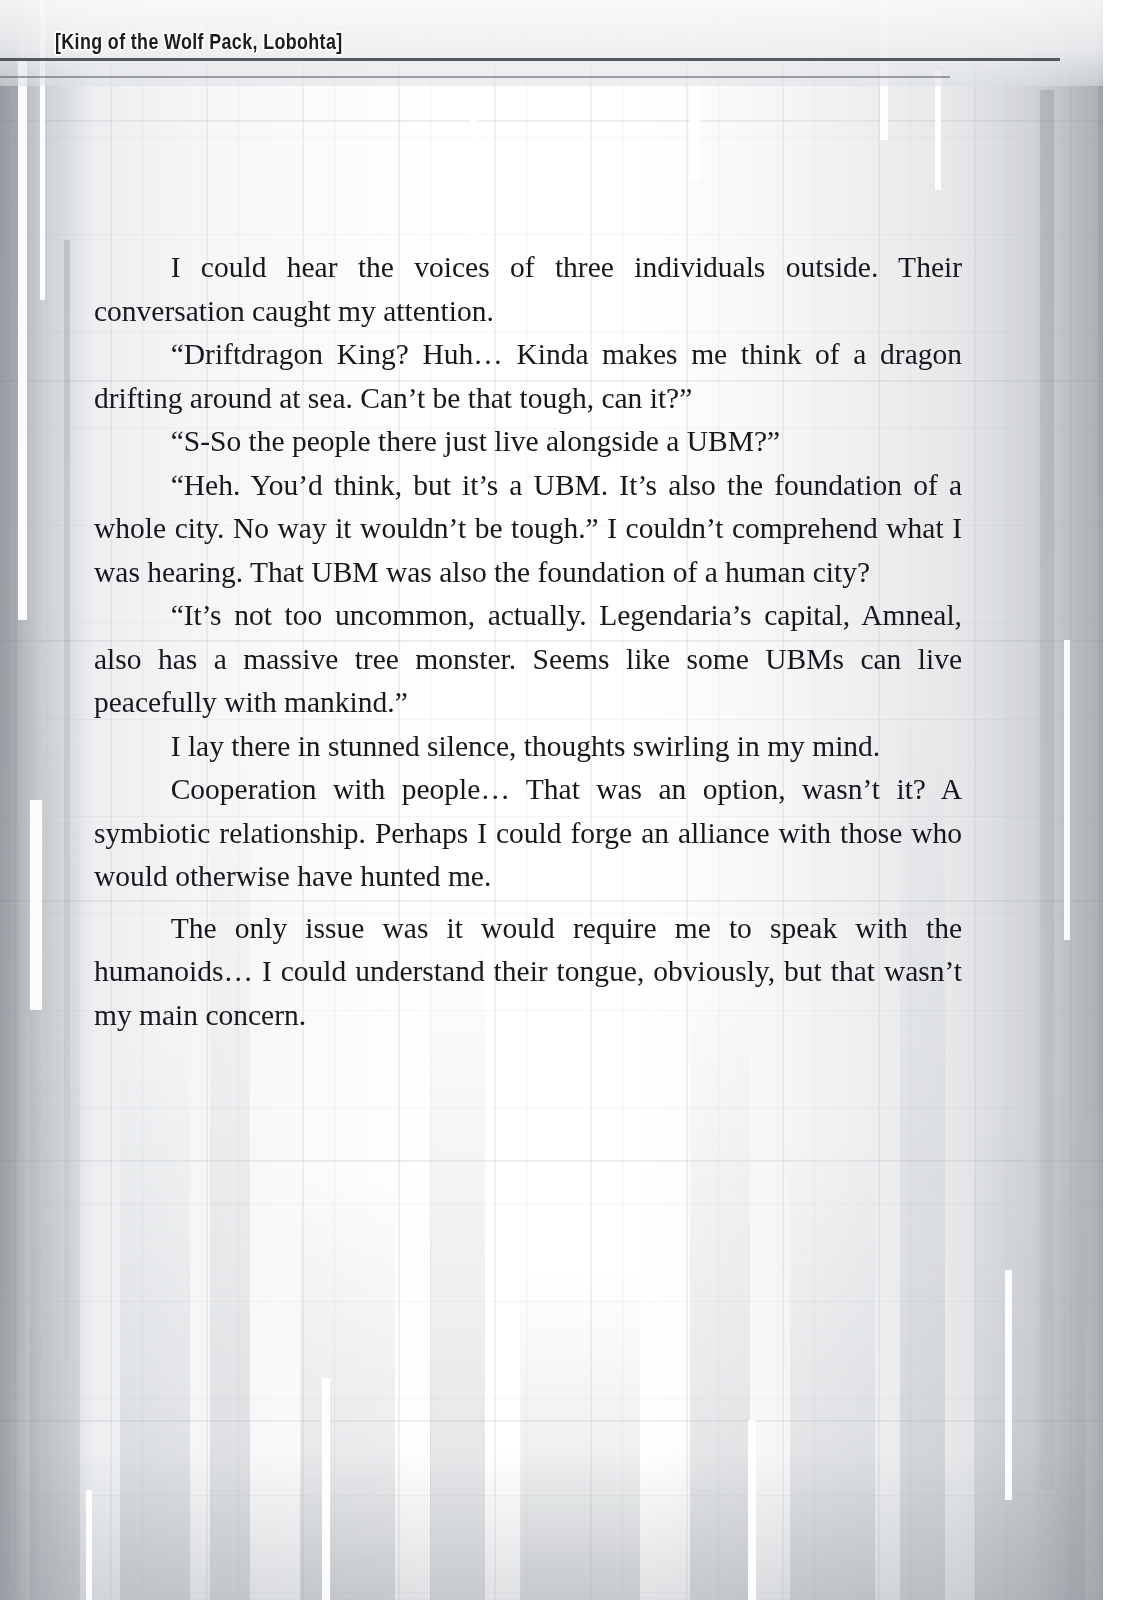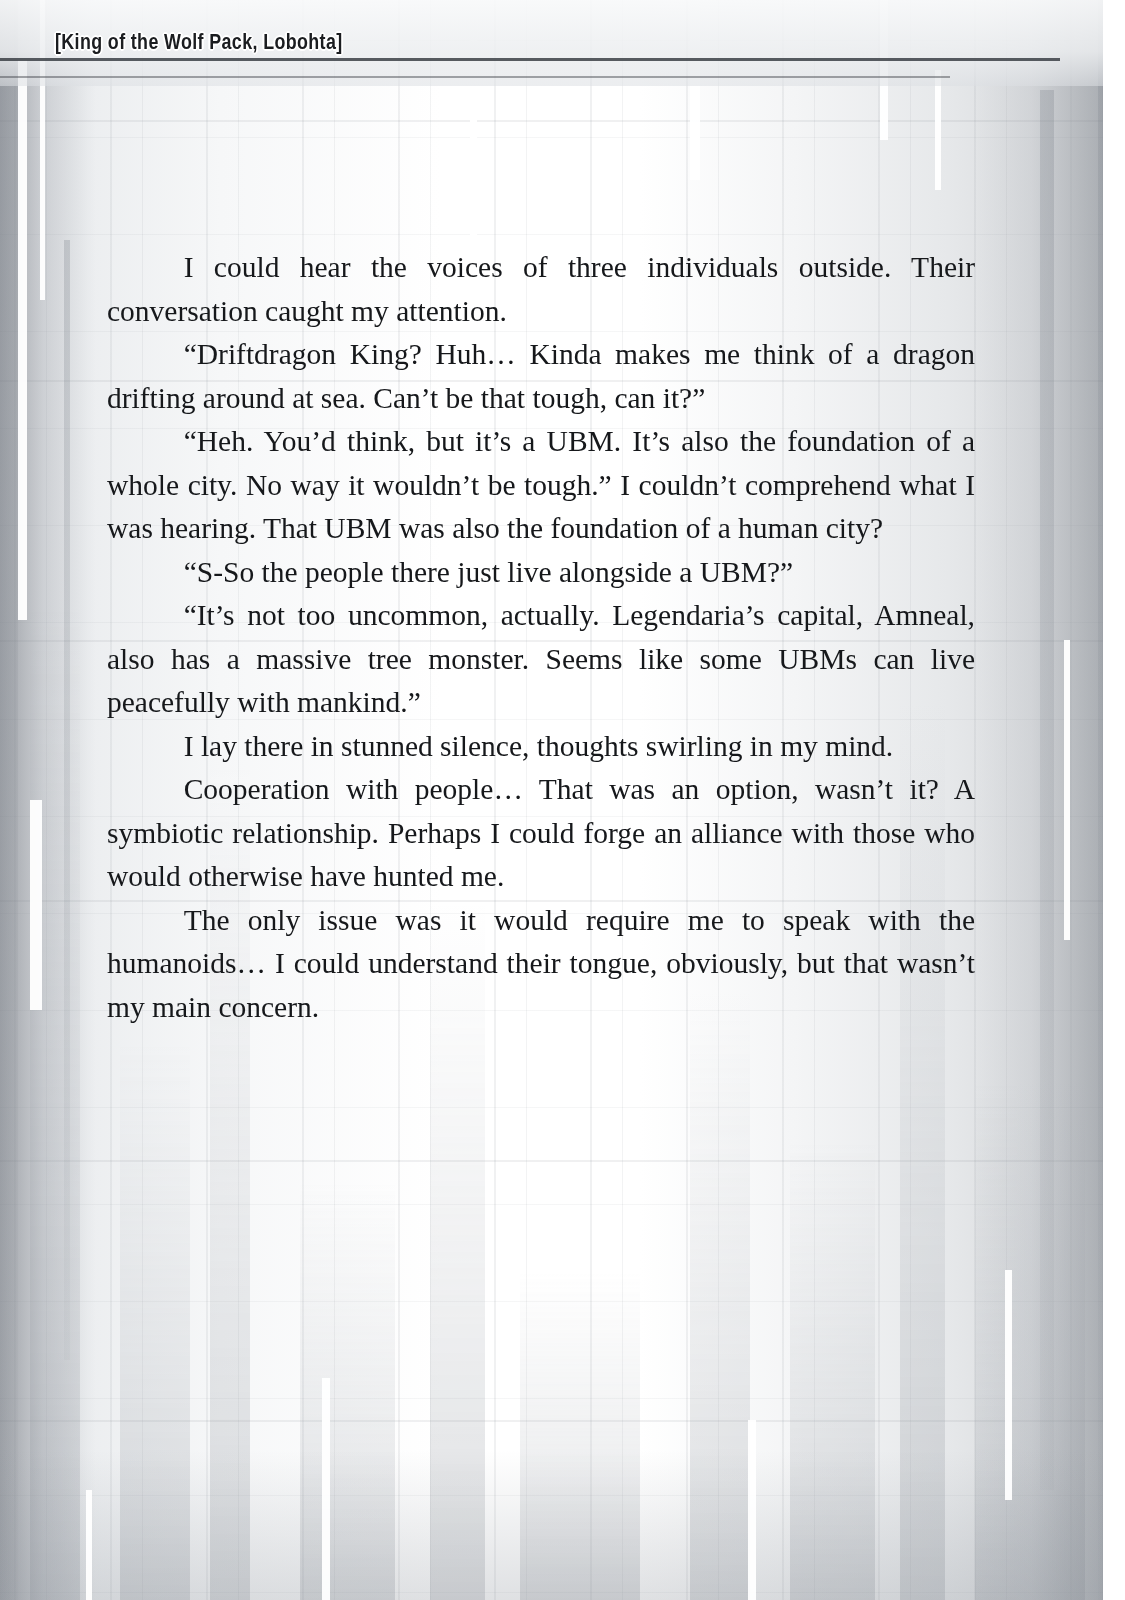--- a/index.html
+++ b/index.html
@@ -115,37 +115,38 @@
       -1px  1px 0 #ffffff, 1px  1px 0 #ffffff,
       -2px 0 0 #ffffff, 2px 0 0 #ffffff,
        0 -2px 0 #ffffff, 0 2px 0 #ffffff;
     transform: scaleY(1.18) scaleX(0.94);
     transform-origin: left center;
   }
 
   
   .text-column {
     position: absolute;
-    left: 107px;
+    left: 94px;
     top: 246px;
     width: 868px;
     color: #16181b;
     font-size: 29.5px;
     line-height: 43.5px;
     text-align: justify;
     text-justify: inter-word;
     font-family: "Liberation Serif", serif;
   }
   .text-column p {
     margin: 0;
     text-indent: 2.6em;
     hyphens: auto;
   }
   .text-column p:last-child {
     text-align-last: left;
+    margin-top: 8px;
   }
 
   
   .scan {
     position: absolute;
     background: #ffffff;
     opacity: .95;
   }
 </style>
 </head>
@@ -194,21 +195,21 @@
 
   <div class="header-band"></div>
   <div class="header-rule" style="top:58px; width:1060px;"></div>
   <div class="header-rule" style="top:76px; width:950px; height:2px; opacity:.45;"></div>
 
   <div class="chapter-tag">[King of the Wolf Pack, Lobohta]</div>
 
   <div class="text-column">
     <p>I could hear the voices of three individuals outside. Their conversation caught my attention.</p>
     <p>“Driftdragon King? Huh… Kinda makes me think of a dragon drifting around at sea. Can’t be that tough, can it?”</p>
+    <p>“S-So the people there just live alongside a UBM?”</p>
     <p>“Heh. You’d think, but it’s a UBM. It’s also the foundation of a whole city. No way it wouldn’t be tough.” I couldn’t comprehend what I was hearing. That UBM was also the foundation of a human city?</p>
-    <p>“S-So the people there just live alongside a UBM?”</p>
     <p>“It’s not too uncommon, actually. Legendaria’s capital, Amneal, also has a massive tree monster. Seems like some UBMs can live peacefully with mankind.”</p>
     <p>I lay there in stunned silence, thoughts swirling in my mind.</p>
     <p>Cooperation with people… That was an option, wasn’t it? A symbiotic relationship. Perhaps I could forge an alliance with those who would otherwise have hunted me.</p>
     <p>The only issue was it would require me to speak with the humanoids… I could understand their tongue, obviously, but that wasn’t my main concern.</p>
   </div>
 
 </div>
 
 </body></html>

